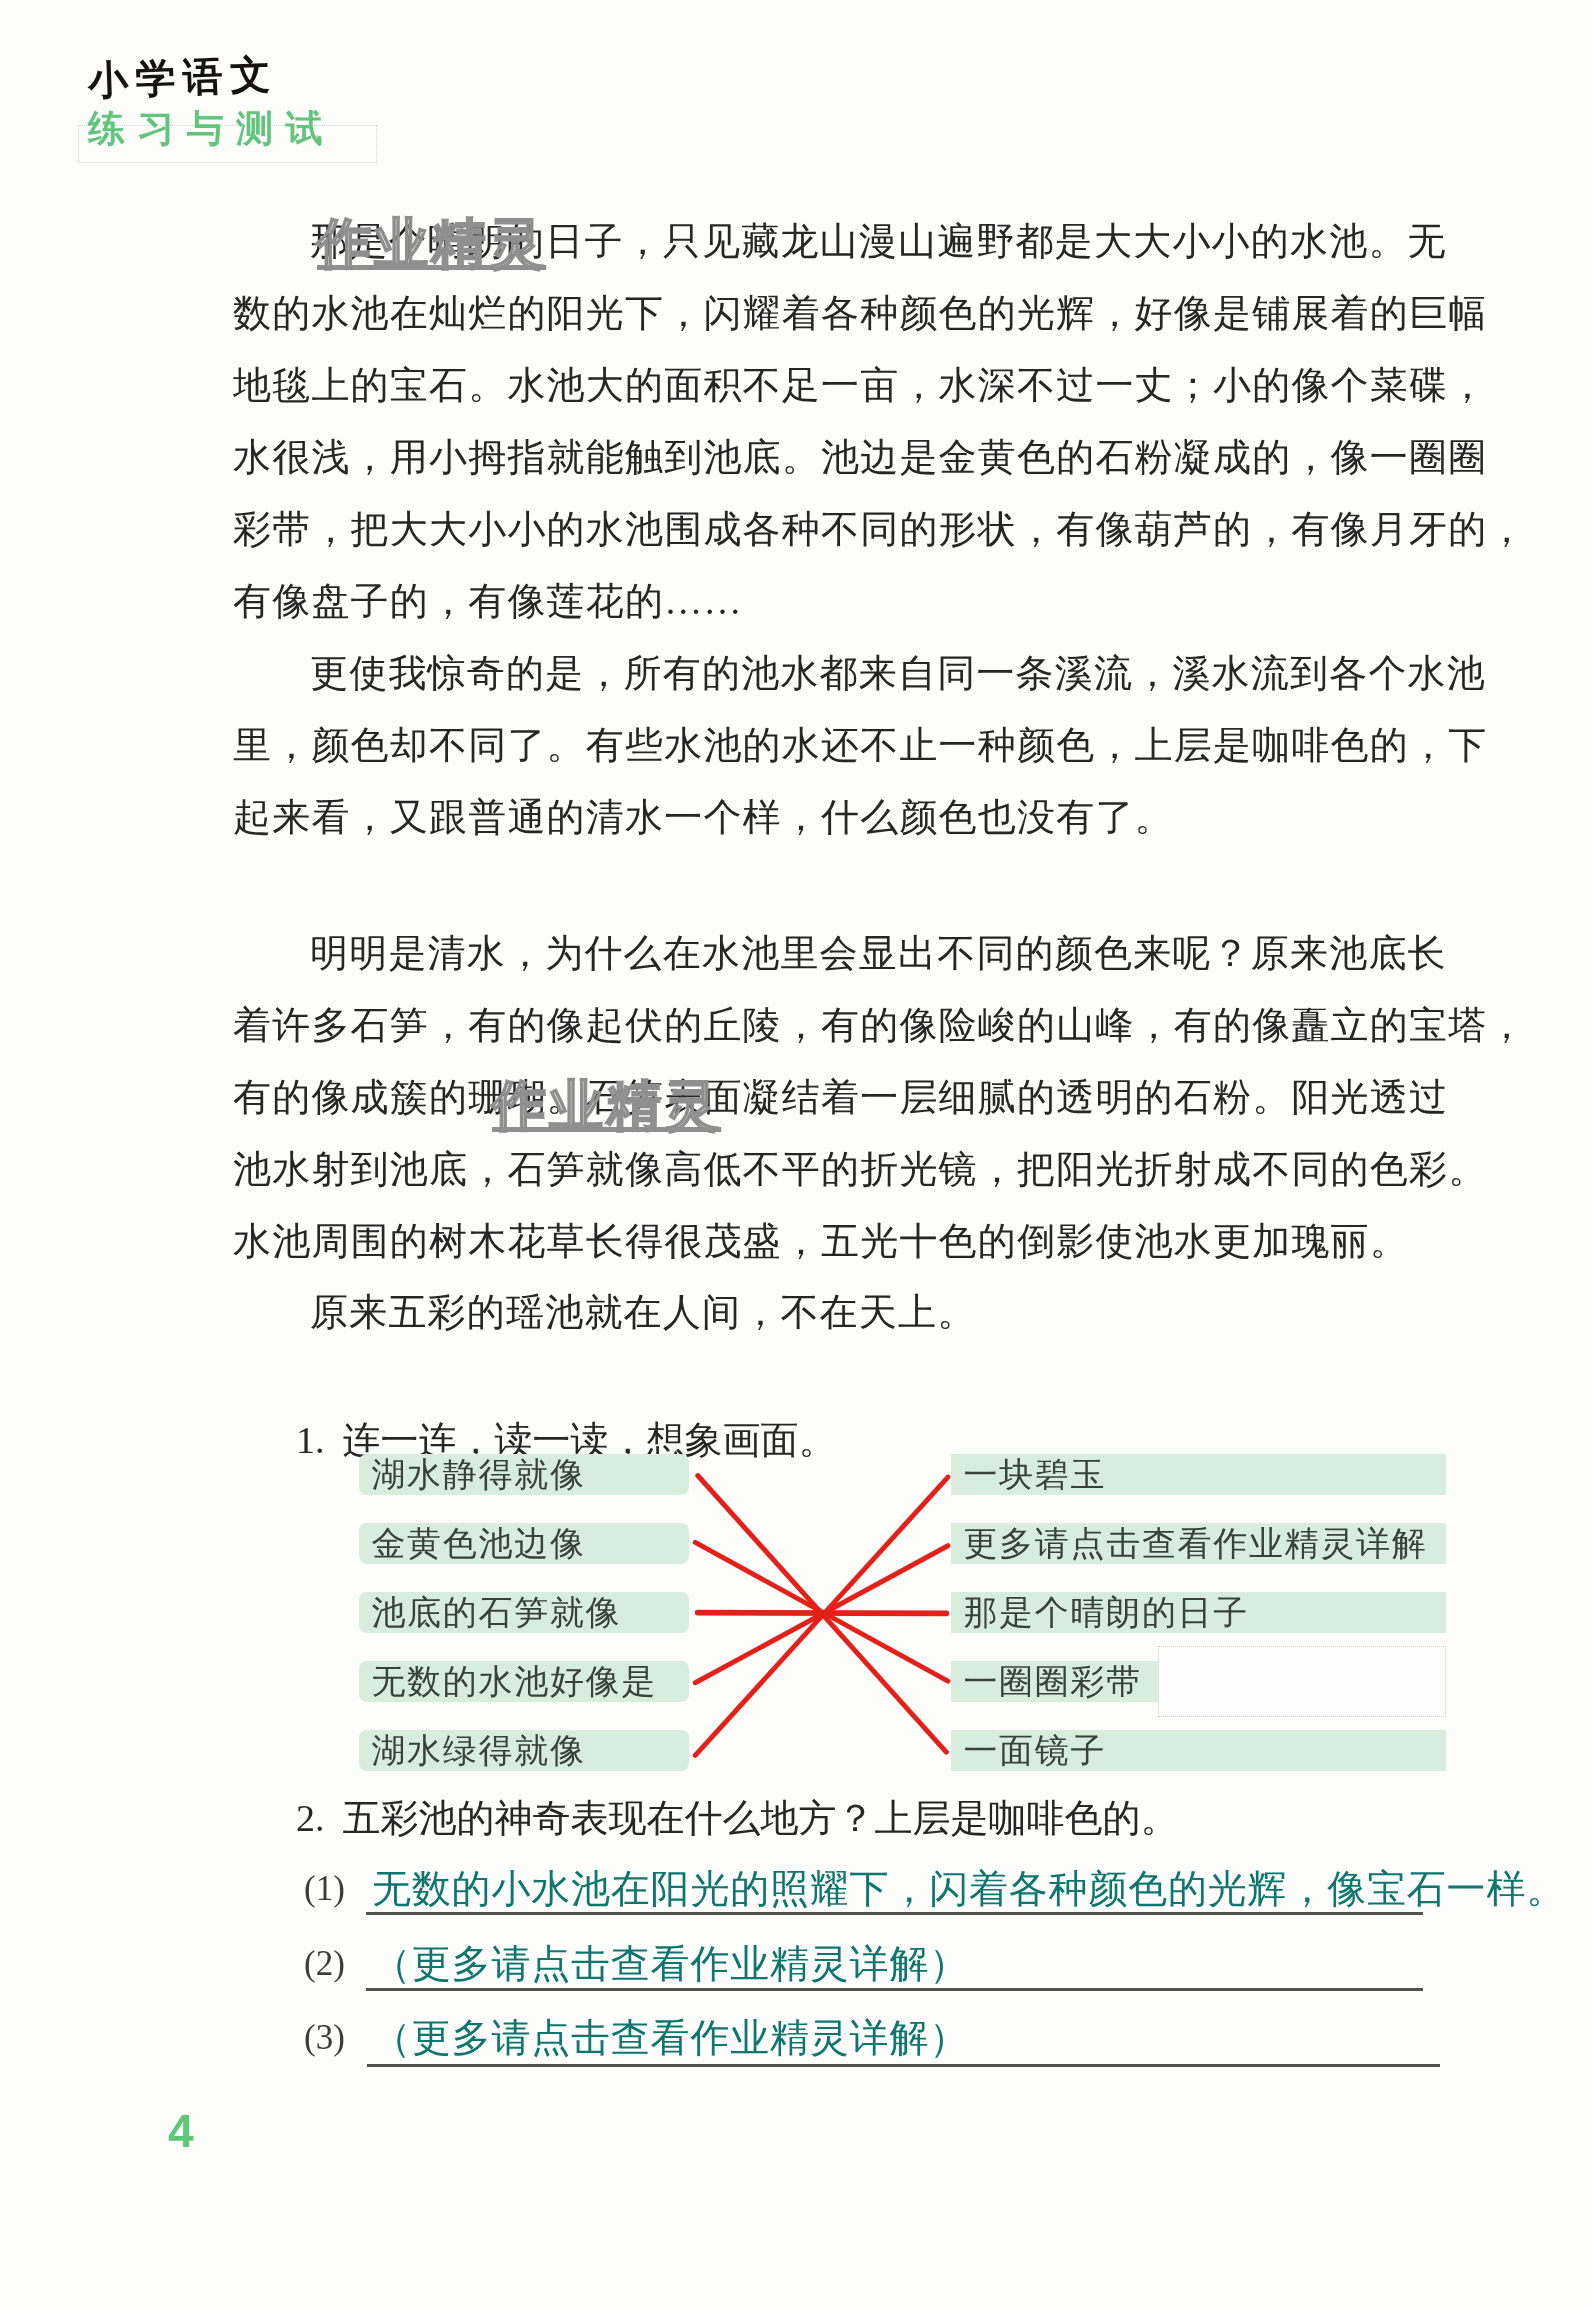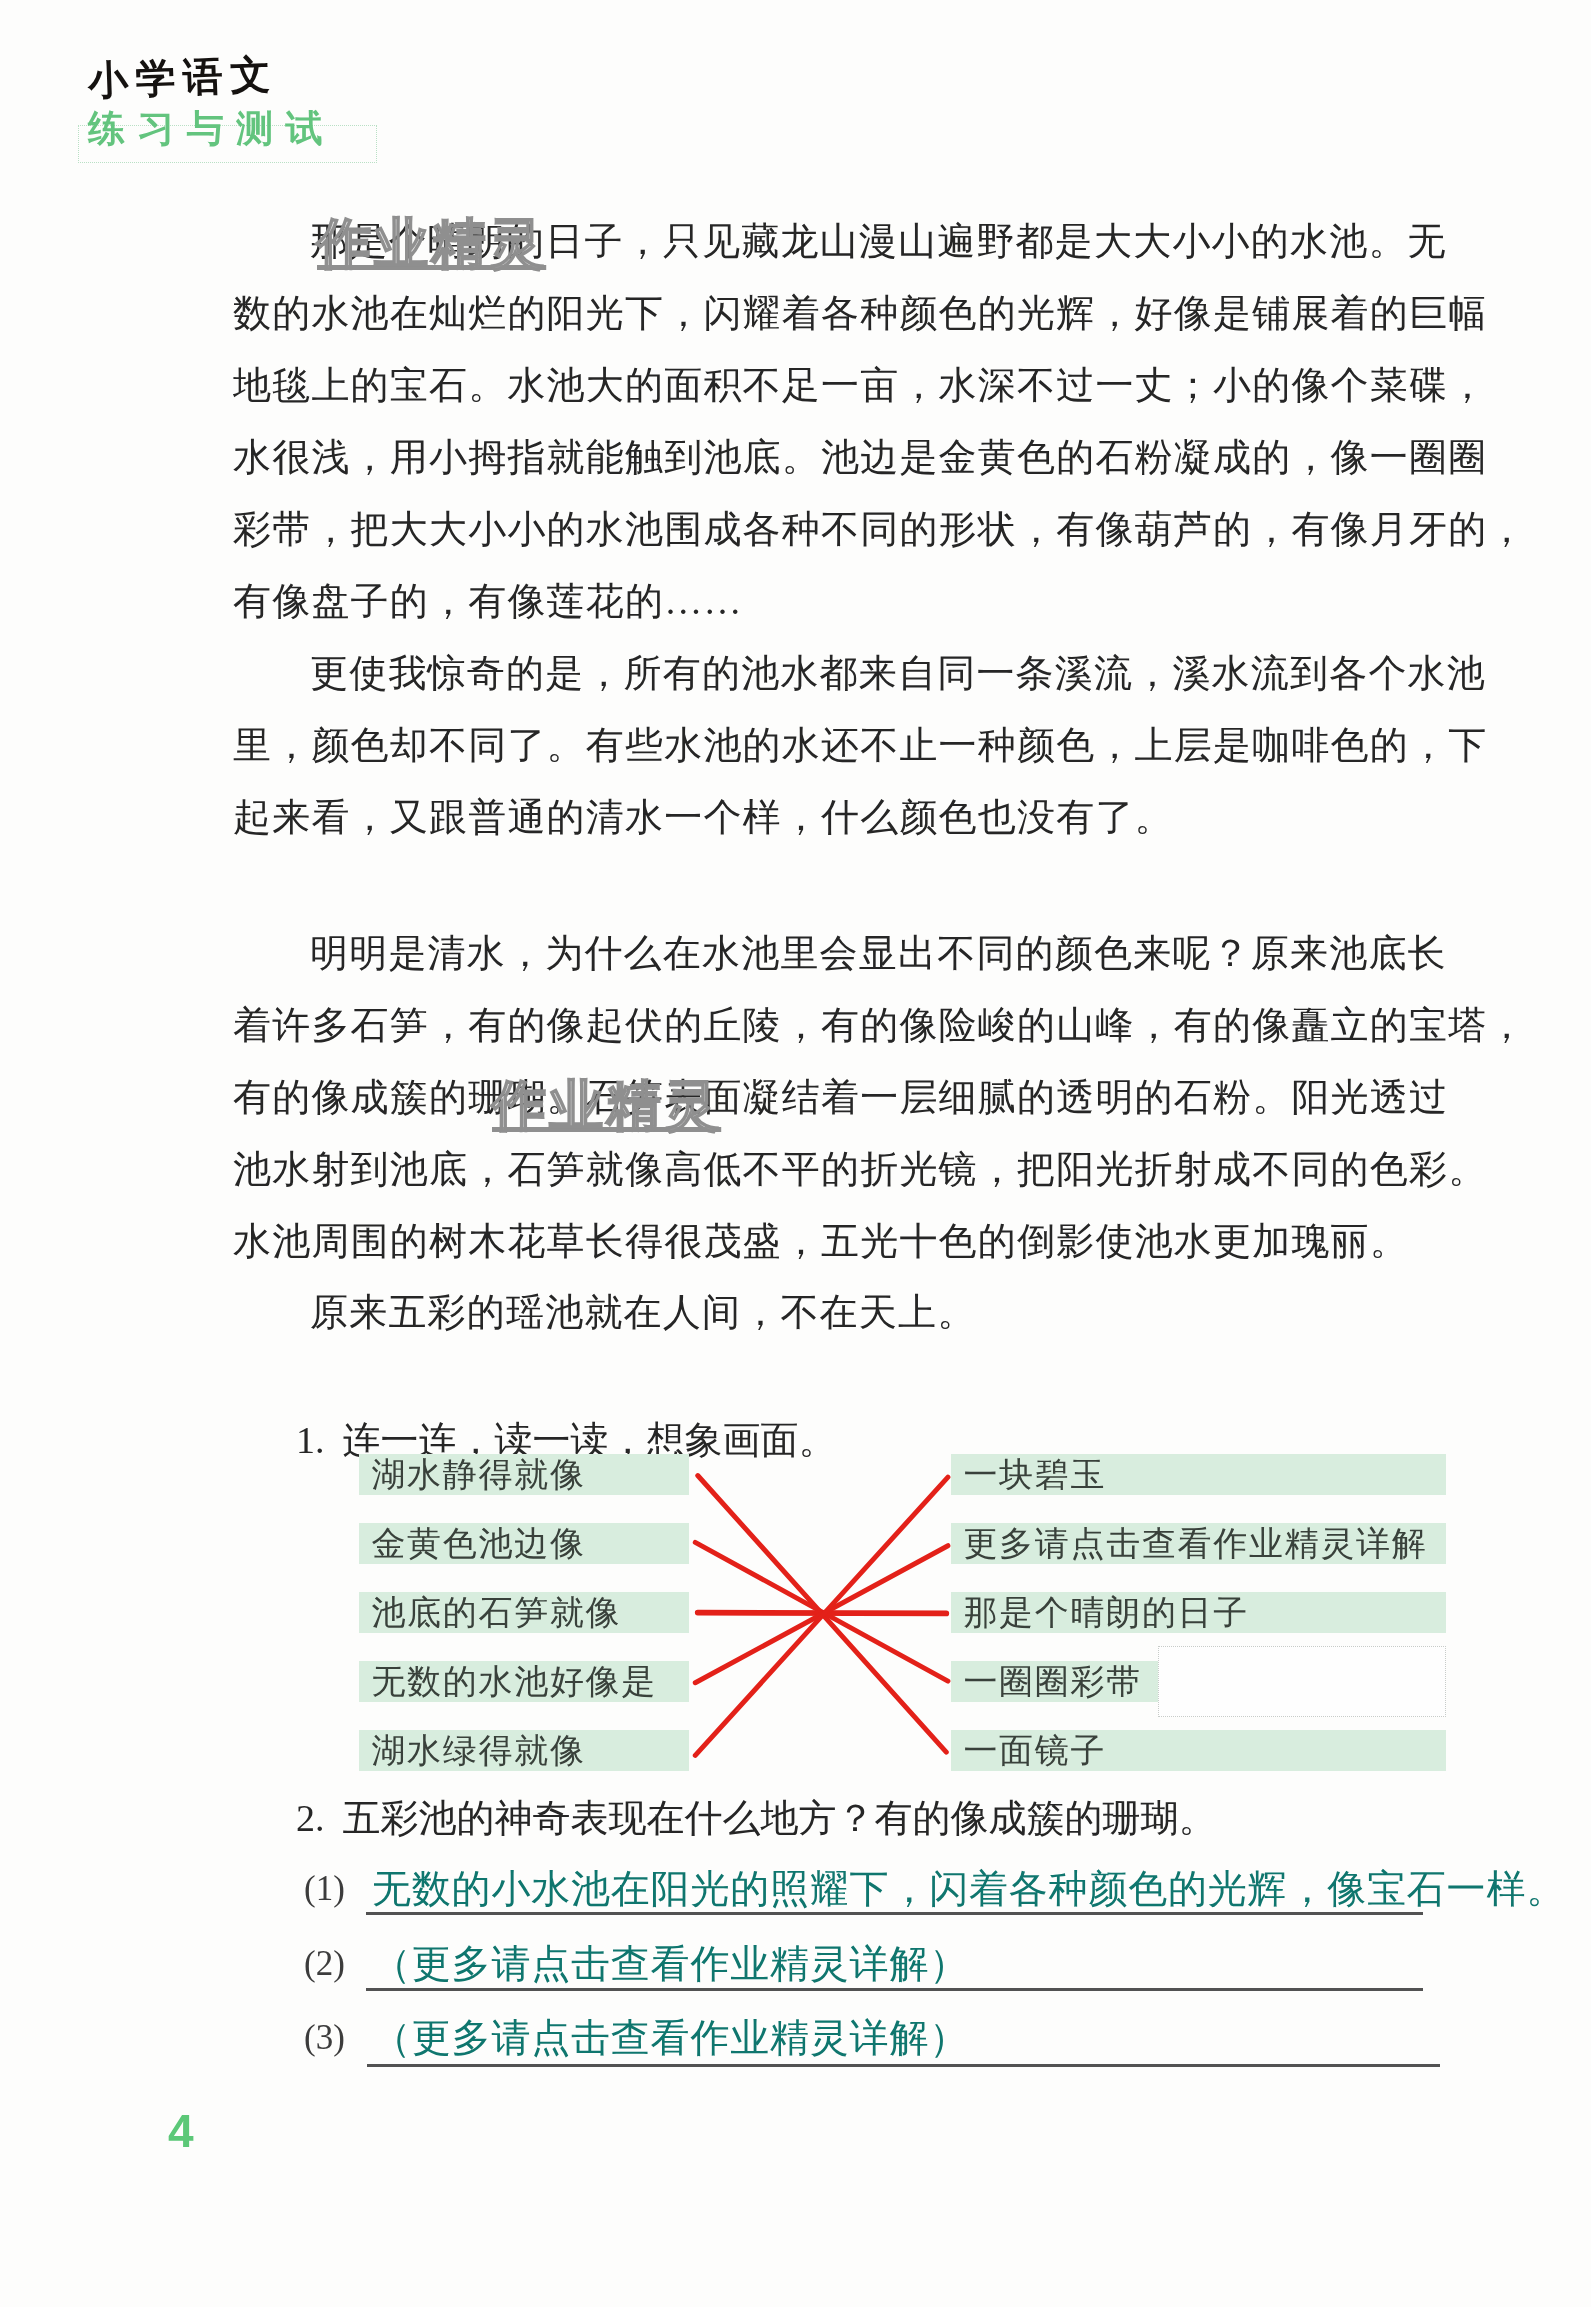--- a/index.html
+++ b/index.html
@@ -47,21 +47,21 @@
     position:absolute; left:296px; height:72px; line-height:72px;
     font-size:38px; white-space:nowrap; color:#262626;
   }
   .qnum { margin-right:18px; }
   
   .mbox {
     position:absolute; height:41px; line-height:41px;
     background:#d8edde; font-size:34px; letter-spacing:1.7px;
     padding-left:12.4px; color:#39413b; white-space:nowrap;
   }
-  .mleft  { left:359px;  width:318px; }
+  .mleft  { left:359px;  width:318px;border-radius:8px; }
   .mright { left:951px; width:483px; }
   .cover-box {
     position:absolute; left:1158px; top:1646px; width:286px; height:69px;
     background:#fefefe; border:0.8px dotted #c8ccc9; z-index:3;
   }
   .match-lines { position:absolute; left:0; top:0; z-index:4; pointer-events:none; }
   
   .ans-label {
     position:absolute; left:304px; font-size:35px; color:#3c3c3c;
     height:66px; line-height:66px; white-space:nowrap;
@@ -140,21 +140,21 @@
     <svg class="match-lines" width="1592" height="2307" viewBox="0 0 1928 2794">
       <line x1="845" y1="1787" x2="1146" y2="2122" stroke="#e32119" stroke-width="6" stroke-linecap="round"></line>
       <line x1="842" y1="1868" x2="1148" y2="2036" stroke="#e32119" stroke-width="6" stroke-linecap="round"></line>
       <line x1="845" y1="1953" x2="1146" y2="1954" stroke="#e32119" stroke-width="7" stroke-linecap="round"></line>
       <line x1="842" y1="2038" x2="1148" y2="1872" stroke="#e32119" stroke-width="6" stroke-linecap="round"></line>
       <line x1="842" y1="2126" x2="1148" y2="1789" stroke="#e32119" stroke-width="6" stroke-linecap="round"></line>
     </svg>
   </div>
 
   <div class="qline" style="top:1782px">
-    <span class="qnum">2.</span><span>五彩池的神奇表现在什么地方？有的像成簇的珊瑚。</span>
+    <span class="qnum">2.</span><span>五彩池的神奇表现在什么地方？上层是咖啡色的。</span>
   </div>
 
   <div class="ans-label" style="top:1856px">(1)</div>
   <div class="ans-text" style="top:1856px">无数的小水池在阳光的照耀下，闪着各种颜色的光辉，像宝石一样。</div>
   <div class="ans-underline" style="left:366px; top:1912px; width:1057px"></div>
 
   <div class="ans-label" style="top:1931px">(2)</div>
   <div class="ans-text" style="top:1931px">（更多请点击查看作业精灵详解）</div>
   <div class="ans-underline" style="left:366px; top:1988px; width:1057px"></div>
 

